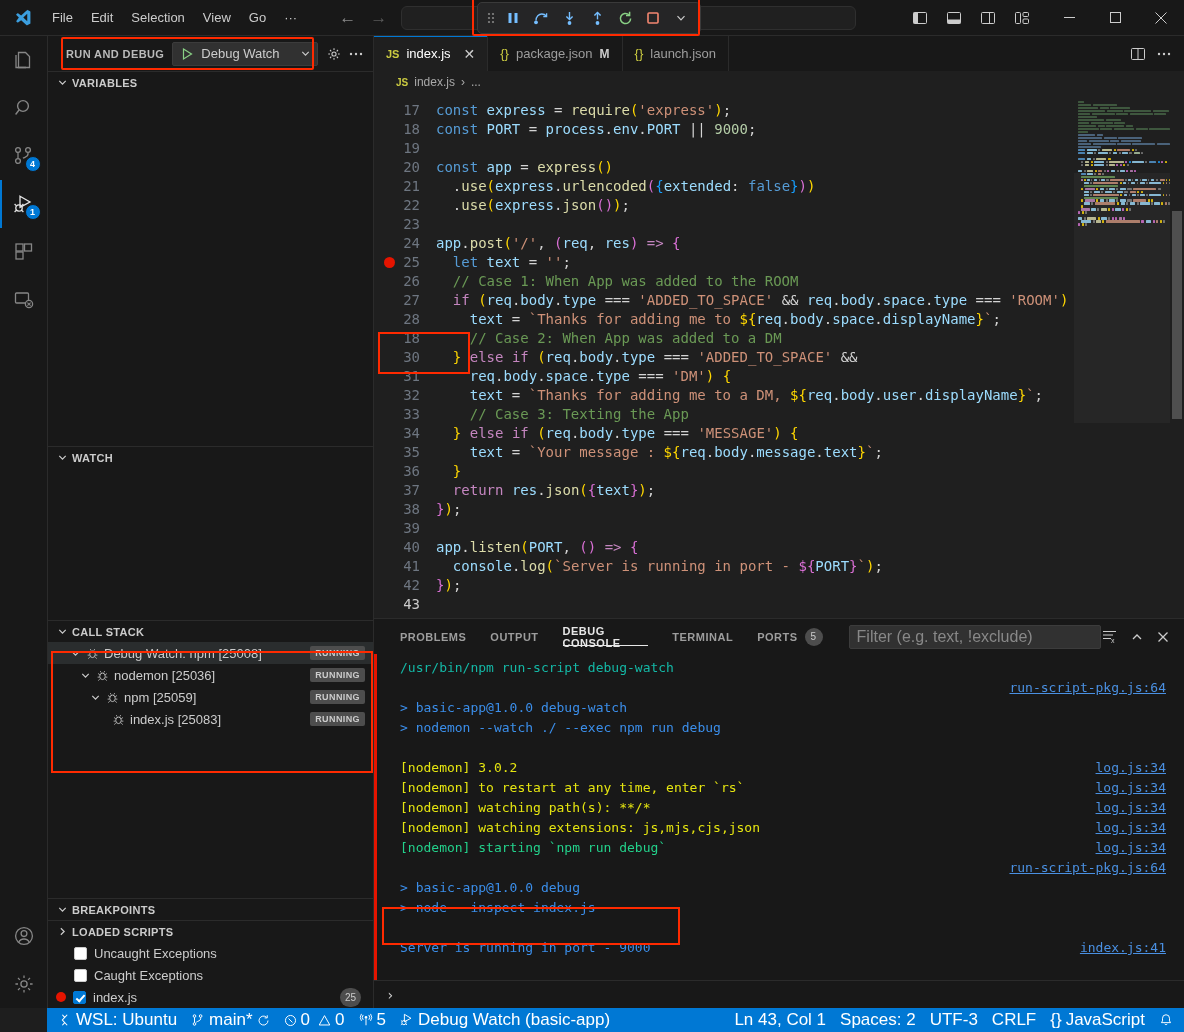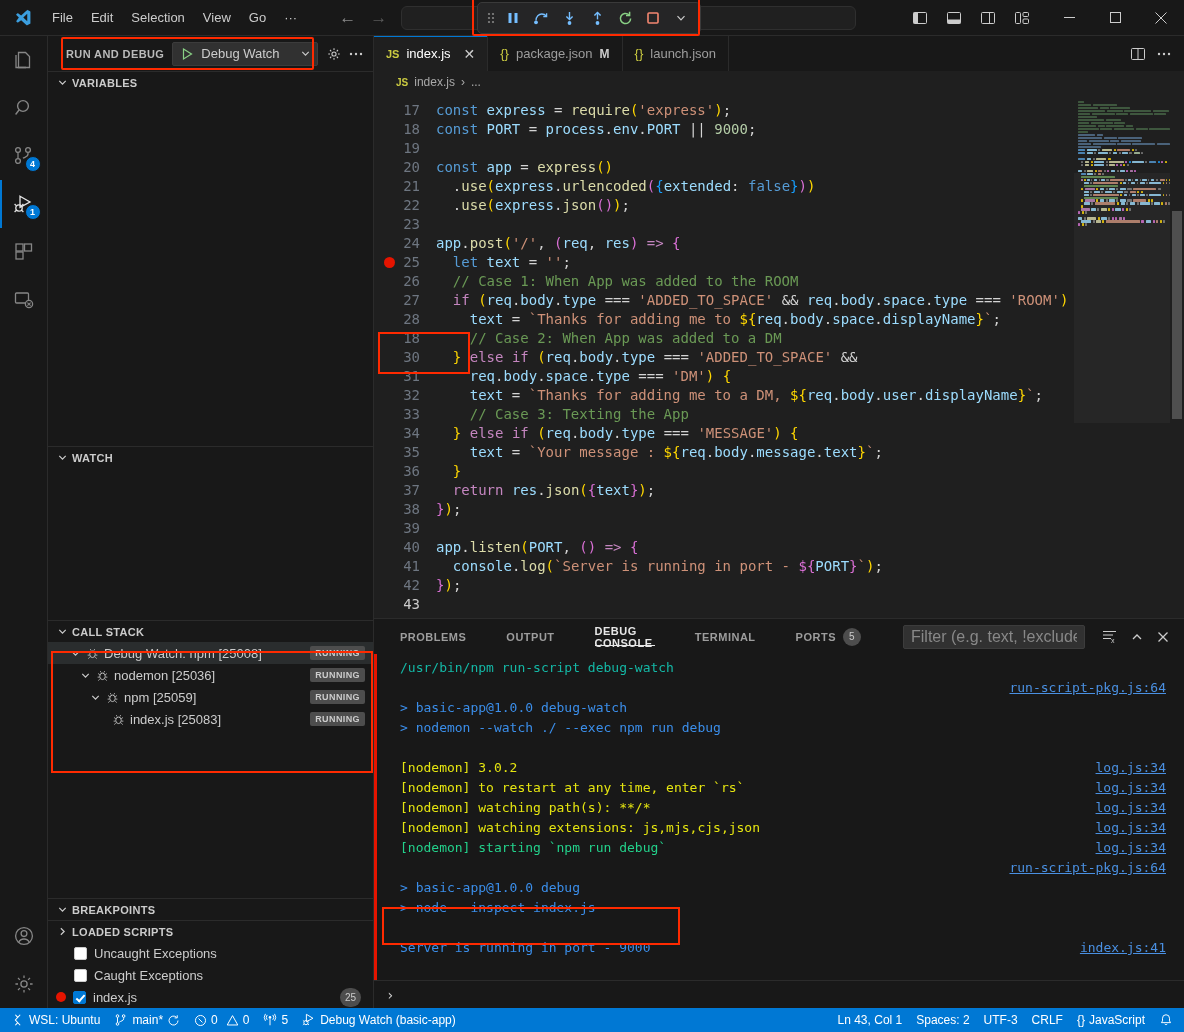--- a/index.html
+++ b/index.html
@@ -188,21 +188,21 @@
   .v-scroll { position: absolute; right: 0; top: 0; width: 14px; bottom: 0; }
   .v-thumb { position: absolute; right: 2px; top: 118px; width: 10px; height: 208px; background: #4f4f4f; border-radius: 0; }
 
   .bp-line-hl {
     position: absolute; left: 4px; top: 239px; width: 92px; height: 42px;
     border: 2px solid #ff2a00; pointer-events: none; z-index: 15;
   }
 
   
   .panel { height: 390px; flex: 0 0 390px; background: #181818; border-top: 1px solid #2b2b2b; display: flex; flex-direction: column; position: relative; }
-  .panel-tabs { height: 35px; flex: 0 0 35px; display: flex; align-items: center; padding-left: 14px; gap: 16px; }
+  .panel-tabs { height: 35px; flex: 0 0 35px; display: flex; align-items: center; padding-left: 14px; gap: 0; }
   .ptab {
     font-size: 11px; font-weight: bold; letter-spacing: .5px; color: #9d9d9d; padding: 0 12px;
     height: 35px; display: flex; align-items: center; gap: 7px; position: relative; text-transform: uppercase;
   }
   .ptab.active { color: #e7e7e7; }
   .ptab.active::after {
     content: ""; position: absolute; left: 12px; right: 12px; bottom: 8px; height: 1px; background: #e7e7e7;
   }
   .ptab-badge {
     background: #4d4d4d; color: #cccccc; border-radius: 9px; min-width: 18px; height: 18px;
@@ -237,21 +237,21 @@
     border: 2px solid #ff2a00; pointer-events: none; z-index: 9;
   }
   .con-input {
     height: 28px; flex: 0 0 28px; display: flex; align-items: center; padding-left: 12px;
     border-top: 1px solid #2b2b2b; color: #cccccc; font-family: "DejaVu Sans Mono", monospace; font-size: 14px;
   }
 
   
   .statusbar {
     height: 24px; flex: 0 0 24px; background: #0078d4; display: flex; align-items: center;
-    color: #ffffff; font-size: 12px; padding: 0 4px;
+    color: #ffffff; font-size: 17px; padding: 0 4px; margin-left: 47px;
   }
   .sb-it { display: flex; align-items: center; gap: 4px; padding: 0 7px; height: 24px; white-space: nowrap; }
   .sb-right { margin-left: auto; display: flex; align-items: center; }
   svg { display: block; }
 </style>
 </head>
 <body>
 
 <div class="app">
 

